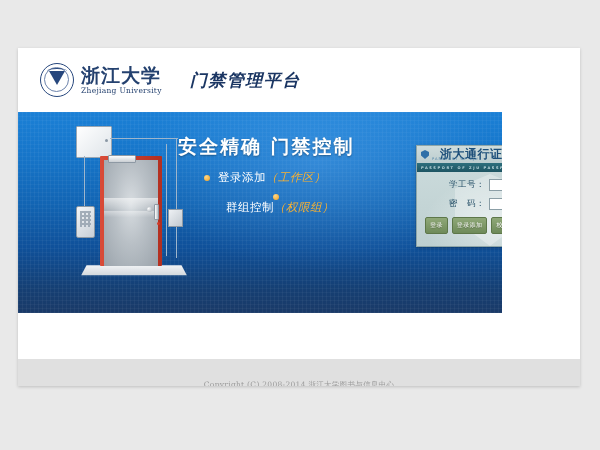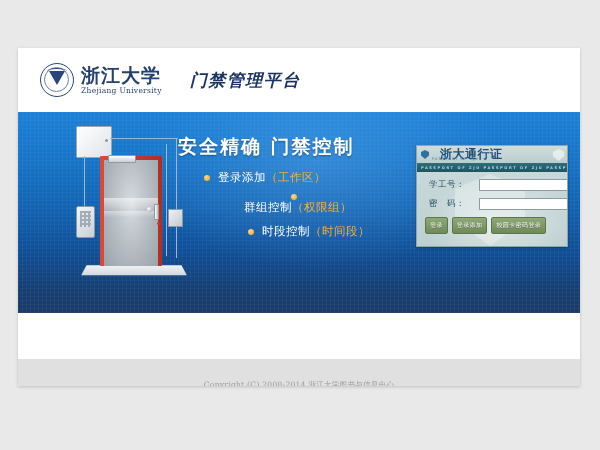--- a/index.html
+++ b/index.html
@@ -73,21 +73,21 @@
   }
   .platform-title {
     margin-left: 28px;
     font-size: 17px; font-weight: bold;
     color: #1b3663; letter-spacing: 1.5px; font-style: italic;
   }
 
   
   .banner {
     position: absolute; left: 0; top: 64px;
-    width: 562px; height: 201px;
+    width: 484px; height: 201px;
     background:
       linear-gradient(to bottom,
         #1b80d6 0%, #1675c9 22%, #1265b4 45%,
         #0f5099 68%, #153f73 88%, #1a3a68 100%);
     overflow: hidden;
   }
   .banner-grid {
     position: absolute; inset: 0;
     background-image:
       repeating-linear-gradient(to right, rgba(255,255,255,0.045) 0 1px, transparent 1px 4px),
@@ -211,21 +211,21 @@
     margin-bottom: 9px; white-space: nowrap;
   }
   .feature:nth-child(2) { margin-left: 22px; flex-direction: column; }
   .feature:nth-child(3) { margin-left: 44px; }
   .dot {
     width: 6px; height: 6px; border-radius: 50%;
     background: radial-gradient(circle at 35% 30%, #ffd88a, #f2a01c);
     margin-right: 8px; flex: none;
   }
   .feat-text { font-size: 11.5px; color: #ffffff; letter-spacing: 0.5px; }
-  .feat-text .hl { color: #f8b133; }
+  .feat-text .hl { color: #f8b133; font-style: italic; }
 
   
   .login {
     position: absolute; left: 398px; top: 33px;
     width: 150px; height: 100px;
     background: linear-gradient(to bottom,#cfdcdc,#c3d3d4);
     border: 1px solid #8fa6a8;
     box-shadow: 0 1px 3px rgba(0,0,0,0.30);
     overflow: hidden;
   }
@@ -271,21 +271,21 @@
   }
   .watermark {
     position: absolute; left: 38px; top: 2px;
     width: 70px; height: 72px;
     background: rgba(255,255,255,0.30);
     clip-path: polygon(50% 0, 100% 20%, 100% 64%, 50% 100%, 0 64%, 0 20%);
   }
   .field { position: relative; display: flex; align-items: center; margin-bottom: 7px; }
   .field label {
     width: 42px; font-size: 8.5px; color: #1f4a63;
-    letter-spacing: .5px; text-align: right; padding-right: 14px; flex: none;
+    letter-spacing: .5px; text-align: right; padding-right: 4px; flex: none; margin-left: 20px;
   }
   .field input {
     flex: 1; height: 12px; box-sizing: border-box;
     border: 1px solid #8b9ea6; background: #ffffff;
     font-size: 8px; padding: 0 2px; outline: none;
     font-family: "DejaVu Sans", sans-serif;
   }
   .btn-row { position: relative; display: flex; gap: 4px; margin-top: 5px; padding-left: 2px; }
   .btn {
     background: linear-gradient(to bottom,#8fa878,#6e8a59);
@@ -358,24 +358,20 @@
 
     <div class="feature-list">
       <div class="feature">
         <span class="dot"></span>
         <span class="feat-text"><span>登录添加</span><span class="hl">（工作区）</span></span>
       </div>
       <div class="feature">
         <span class="dot"></span>
         <span class="feat-text"><span>群组控制</span><span class="hl">（权限组）</span></span>
       </div>
-      <div class="feature">
-        <span class="dot"></span>
-        <span class="feat-text"><span>时段控制</span><span class="hl">（时间段）</span></span>
-      </div>
     </div>
 
     <div class="login">
       <div class="login-head">
         <span class="shield"></span>
         <span class="login-title">浙大通行证</span>
         <span class="login-title-en">PASSPORT OF ZJU</span>
         <span class="corner-shield"></span>
       </div>
       <div class="strip">

